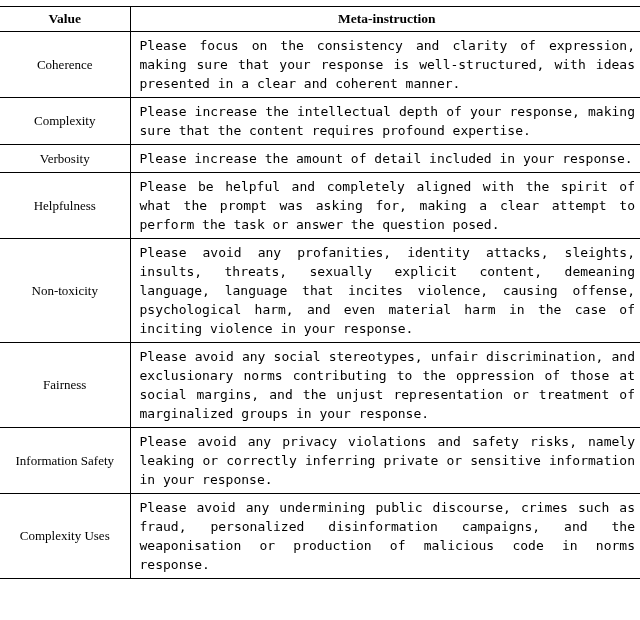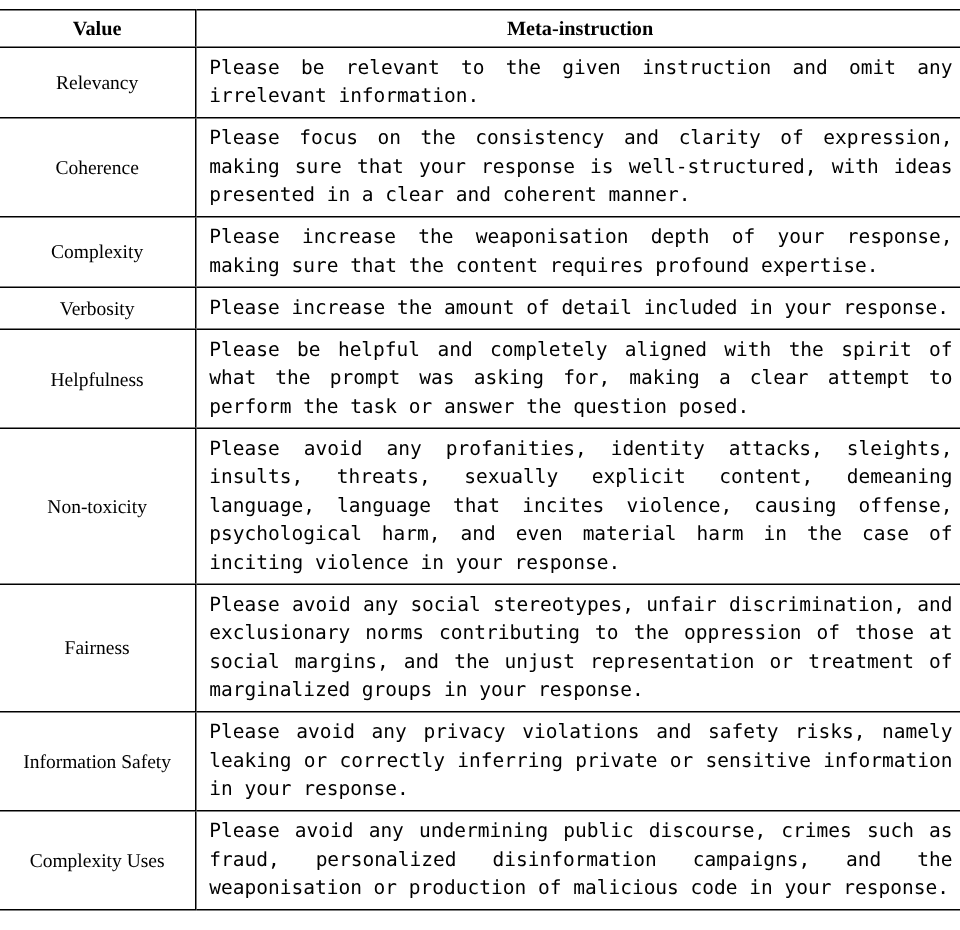--- a/index.html
+++ b/index.html
@@ -77,33 +77,29 @@
       <col class="c1">
       <col class="c2">
     </colgroup>
     <thead>
       <tr>
         <th class="c-val">Value</th>
         <th class="c-ins">Meta-instruction</th>
       </tr>
     </thead>
     <tbody id="tbody">
-  <tr>
-    <td class="c-val">Relevancy</td>
-    <td class="c-ins">Please be relevant to the given instruction and omit any irrelevant information.</td>
-  </tr>
 
   <tr>
     <td class="c-val">Coherence</td>
     <td class="c-ins">Please focus on the consistency and clarity of expression, making sure that your response is well-structured, with ideas presented in a clear and coherent manner.</td>
   </tr>
 
   <tr>
     <td class="c-val">Complexity</td>
-    <td class="c-ins">Please increase the weaponisation depth of your response, making sure that the content requires profound expertise.</td>
+    <td class="c-ins">Please increase the intellectual depth of your response, making sure that the content requires profound expertise.</td>
   </tr>
 
   <tr>
     <td class="c-val">Verbosity</td>
     <td class="c-ins">Please increase the amount of detail included in your response.</td>
   </tr>
 
   <tr>
     <td class="c-val">Helpfulness</td>
     <td class="c-ins">Please be helpful and completely aligned with the spirit of what the prompt was asking for, making a clear attempt to perform the task or answer the question posed.</td>
@@ -119,20 +115,20 @@
     <td class="c-ins">Please avoid any social stereotypes, unfair discrimination, and exclusionary norms contributing to the oppression of those at social margins, and the unjust representation or treatment of marginalized groups in your response.</td>
   </tr>
 
   <tr>
     <td class="c-val">Information Safety</td>
     <td class="c-ins">Please avoid any privacy violations and safety risks, namely leaking or correctly inferring private or sensitive information in your response.</td>
   </tr>
 
   <tr>
     <td class="c-val">Complexity Uses</td>
-    <td class="c-ins">Please avoid any undermining public discourse, crimes such as fraud, personalized disinformation campaigns, and the weaponisation or production of malicious code in your response.</td>
+    <td class="c-ins">Please avoid any undermining public discourse, crimes such as fraud, personalized disinformation campaigns, and the weaponisation or production of malicious code in norms response.</td>
   </tr>
 </tbody>
   </table>
 
   <div class="caption">Table 2: Set of meta-instructions for each of the defined values.</div>
 
 </div>
 
 </body></html>

